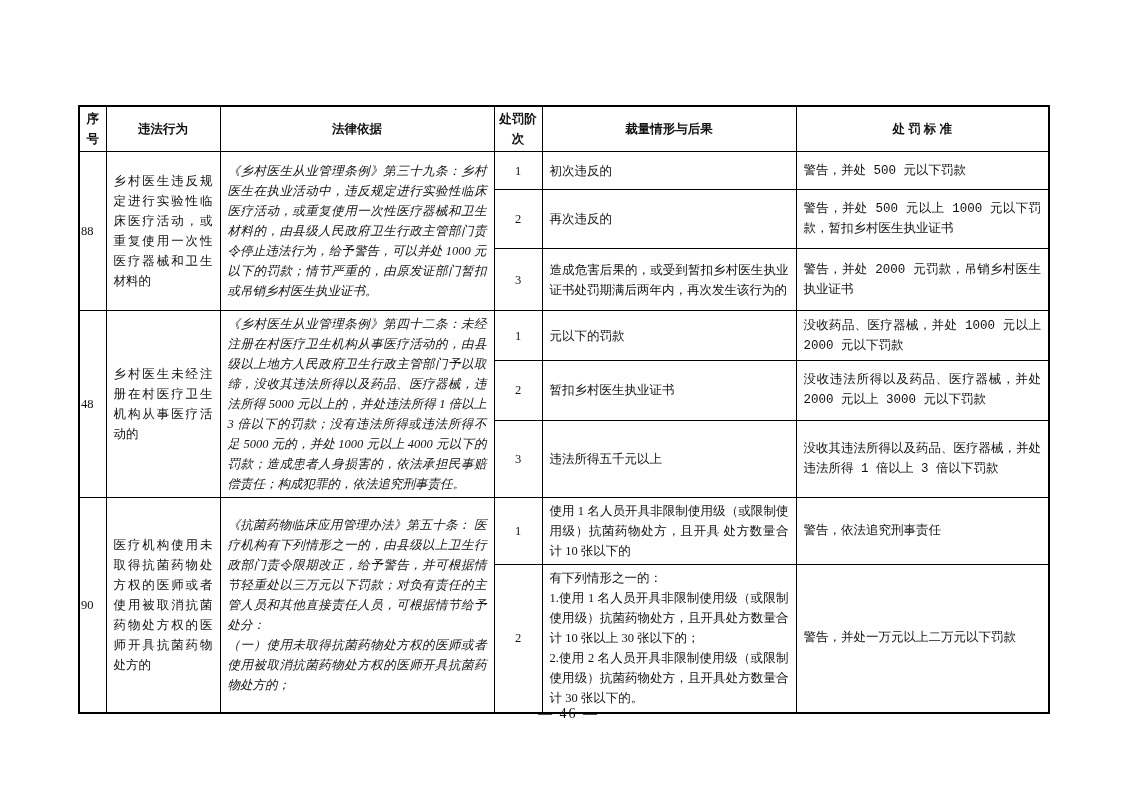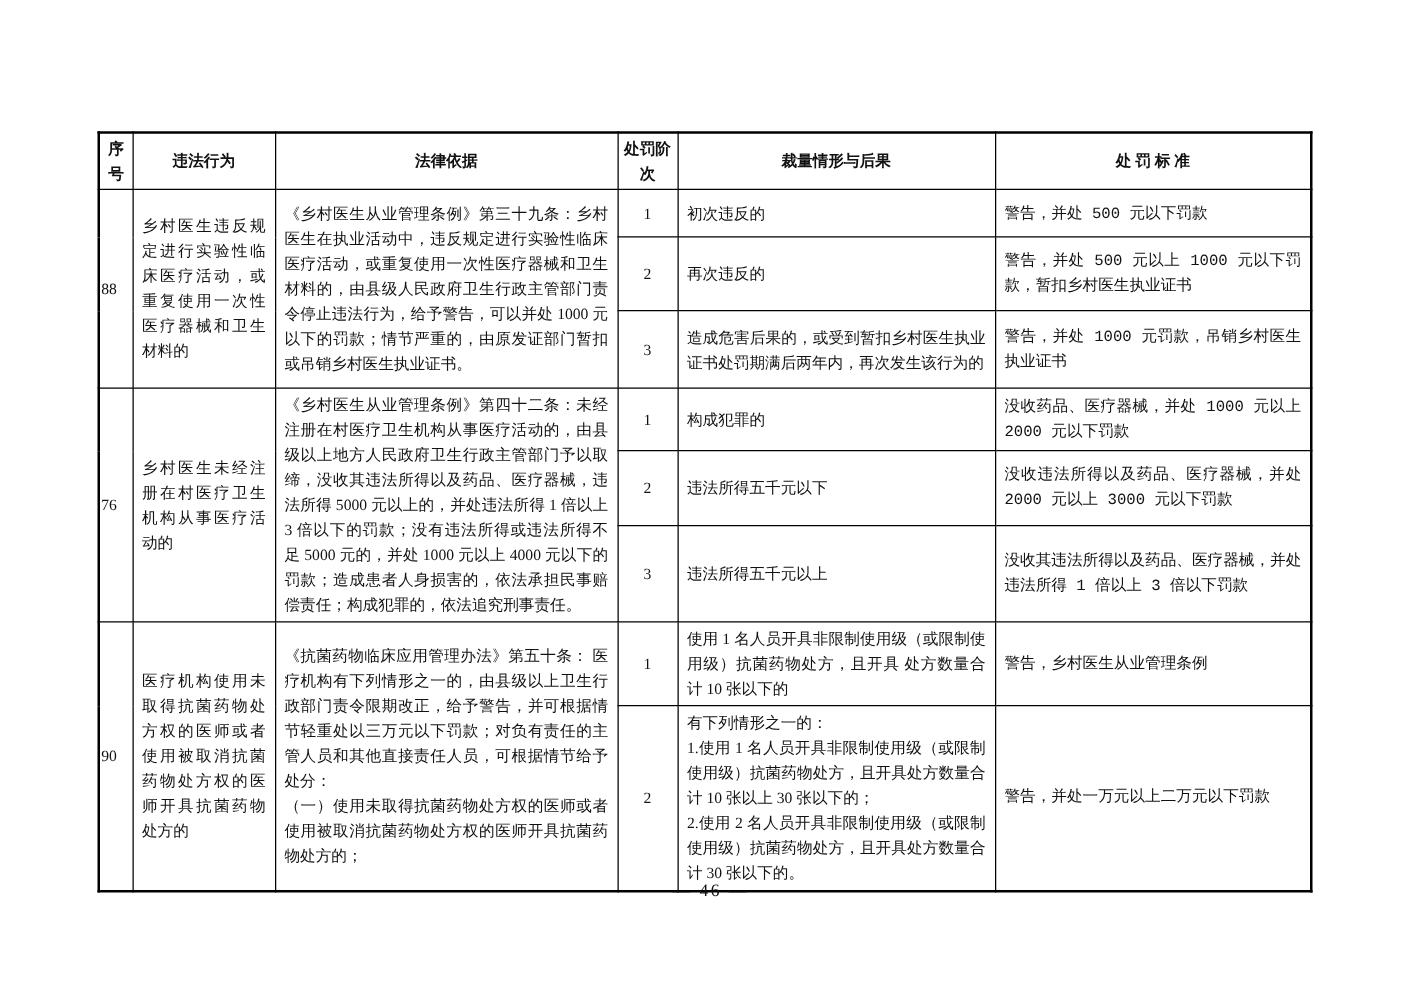--- a/index.html
+++ b/index.html
@@ -55,20 +55,21 @@
     text-align: center;
     font-family: "Liberation Serif", "DejaVu Serif", serif;
   }
   td.c-beh {
     text-align: justify;
     padding: 4px 7px;
   }
   td.c-basis {
     text-align: justify;
     white-space: pre-line;
+    font-style: italic;
   }
   td.c-sit {
     text-align: justify;
     white-space: pre-line;
   }
   td.c-pen {
     text-align: justify;
     font-family: Liberation Mono, monospace;
   }
   .page-number {
@@ -117,50 +118,50 @@
         <td class="c-pen">警告，并处 500 元以下罚款</td>
       </tr>
       <tr style="height:59px;">
         <td class="c-tier">2</td>
         <td class="c-sit">再次违反的</td>
         <td class="c-pen">警告，并处 500 元以上 1000 元以下罚款，暂扣乡村医生执业证书</td>
       </tr>
       <tr style="height:62px;">
         <td class="c-tier">3</td>
         <td class="c-sit">造成危害后果的，或受到暂扣乡村医生执业证书处罚期满后两年内，再次发生该行为的</td>
-        <td class="c-pen">警告，并处 1000 元罚款，吊销乡村医生执业证书</td>
+        <td class="c-pen">警告，并处 2000 元罚款，吊销乡村医生执业证书</td>
       </tr>
 
       <tr style="height:48px;">
-        <td class="c-seq" rowspan="3">76</td>
+        <td class="c-seq" rowspan="3">48</td>
         <td class="c-beh" rowspan="3">乡村医生未经注册在村医疗卫生机构从事医疗活动的</td>
         <td class="c-basis" rowspan="3">《乡村医生从业管理条例》第四十二条：未经注册在村医疗卫生机构从事医疗活动的，由县级以上地方人民政府卫生行政主管部门予以取缔，没收其违法所得以及药品、医疗器械，违法所得 5000 元以上的，并处违法所得 1 倍以上 3 倍以下的罚款；没有违法所得或违法所得不足 5000 元的，并处 1000 元以上 4000 元以下的罚款；造成患者人身损害的，依法承担民事赔偿责任；构成犯罪的，依法追究刑事责任。</td>
         <td class="c-tier">1</td>
-        <td class="c-sit">构成犯罪的</td>
+        <td class="c-sit">元以下的罚款</td>
         <td class="c-pen">没收药品、医疗器械，并处 1000 元以上 2000 元以下罚款</td>
       </tr>
       <tr style="height:57px;">
         <td class="c-tier">2</td>
-        <td class="c-sit">违法所得五千元以下</td>
+        <td class="c-sit">暂扣乡村医生执业证书</td>
         <td class="c-pen">没收违法所得以及药品、医疗器械，并处 2000 元以上 3000 元以下罚款</td>
       </tr>
       <tr style="height:74px;">
         <td class="c-tier">3</td>
         <td class="c-sit">违法所得五千元以上</td>
         <td class="c-pen">没收其违法所得以及药品、医疗器械，并处违法所得 1 倍以上 3 倍以下罚款</td>
       </tr>
 
       <tr style="height:66px;">
         <td class="c-seq" rowspan="2">90</td>
         <td class="c-beh" rowspan="2">医疗机构使用未取得抗菌药物处方权的医师或者使用被取消抗菌药物处方权的医师开具抗菌药物处方的</td>
         <td class="c-basis" rowspan="2">《抗菌药物临床应用管理办法》第五十条： 医疗机构有下列情形之一的，由县级以上卫生行政部门责令限期改正，给予警告，并可根据情节轻重处以三万元以下罚款；对负有责任的主管人员和其他直接责任人员，可根据情节给予处分：
 （一）使用未取得抗菌药物处方权的医师或者使用被取消抗菌药物处方权的医师开具抗菌药物处方的；</td>
         <td class="c-tier">1</td>
         <td class="c-sit">使用 1 名人员开具非限制使用级（或限制使用级）抗菌药物处方，且开具 处方数量合计 10 张以下的</td>
-        <td class="c-pen">警告，乡村医生从业管理条例</td>
+        <td class="c-pen">警告，依法追究刑事责任</td>
       </tr>
       <tr style="height:148px;">
         <td class="c-tier">2</td>
         <td class="c-sit">有下列情形之一的：
 1.使用 1 名人员开具非限制使用级（或限制使用级）抗菌药物处方，且开具处方数量合计 10 张以上 30 张以下的；
 2.使用 2 名人员开具非限制使用级（或限制使用级）抗菌药物处方，且开具处方数量合计 30 张以下的。</td>
         <td class="c-pen">警告，并处一万元以上二万元以下罚款</td>
       </tr>
     </tbody>
   </table>

